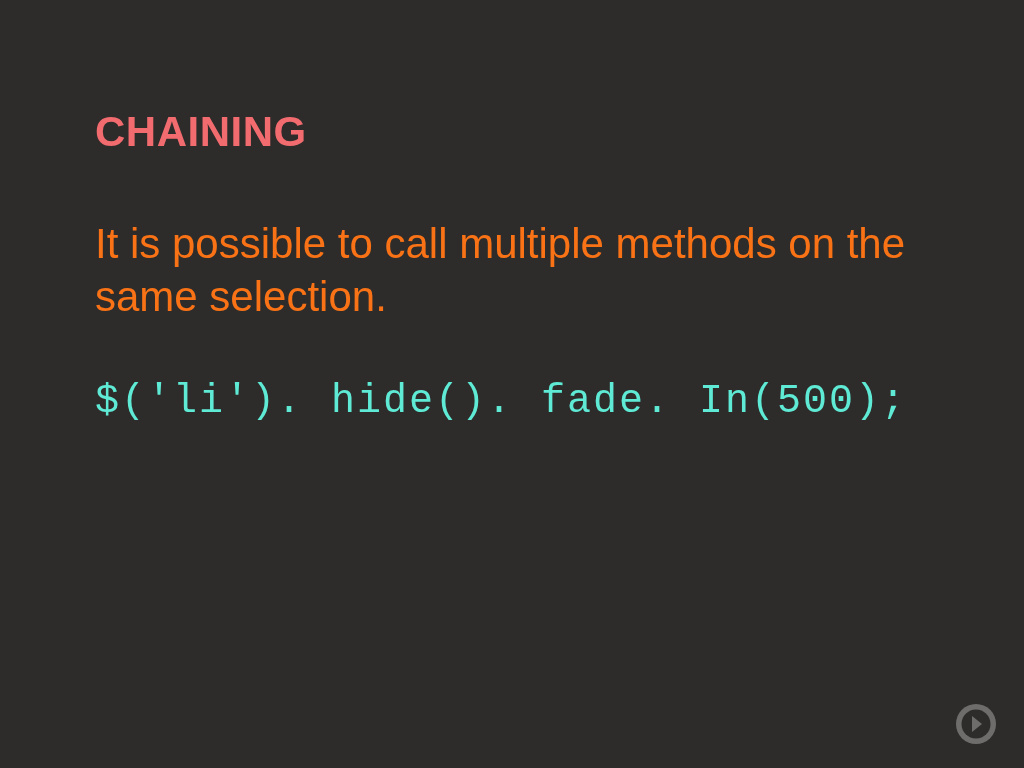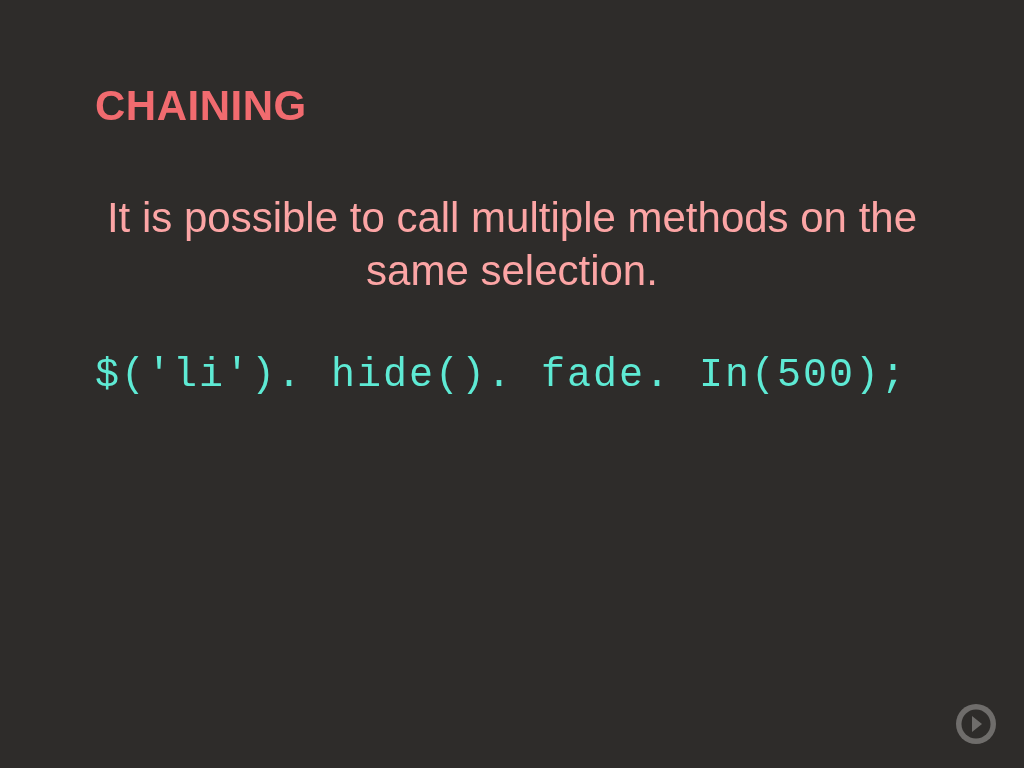--- a/index.html
+++ b/index.html
@@ -9,39 +9,38 @@
     }
     body {
       width: 1024px;
       height: 768px;
       background-color: #2e2c2a;
       font-family: Arial, Helvetica, sans-serif;
       position: relative;
       overflow: hidden;
     }
     .slide-container {
-      padding: 82px 95px 0 95px;
+      padding: 108px 95px 0 95px;
       width: 100%;
       height: 100%;
     }
     .slide-title {
       color: #f16b6f;
       font-size: 42px;
       font-weight: bold;
       letter-spacing: 0.5px;
       margin-bottom: 62px;
     }
     .slide-body {
-      color: #fca5a5;
+      color: #f97316;
       font-size: 42px;
       font-weight: normal;
       line-height: 1.25;
       margin-bottom: 56px;
       letter-spacing: 0px;
-      text-align: center;
     }
     .slide-code {
       color: #5eead4;
       font-family: "Courier New", Courier, monospace;
       font-size: 40px;
       letter-spacing: 2px;
       word-spacing: 2px;
     }
     .next-button {
       position: absolute;

